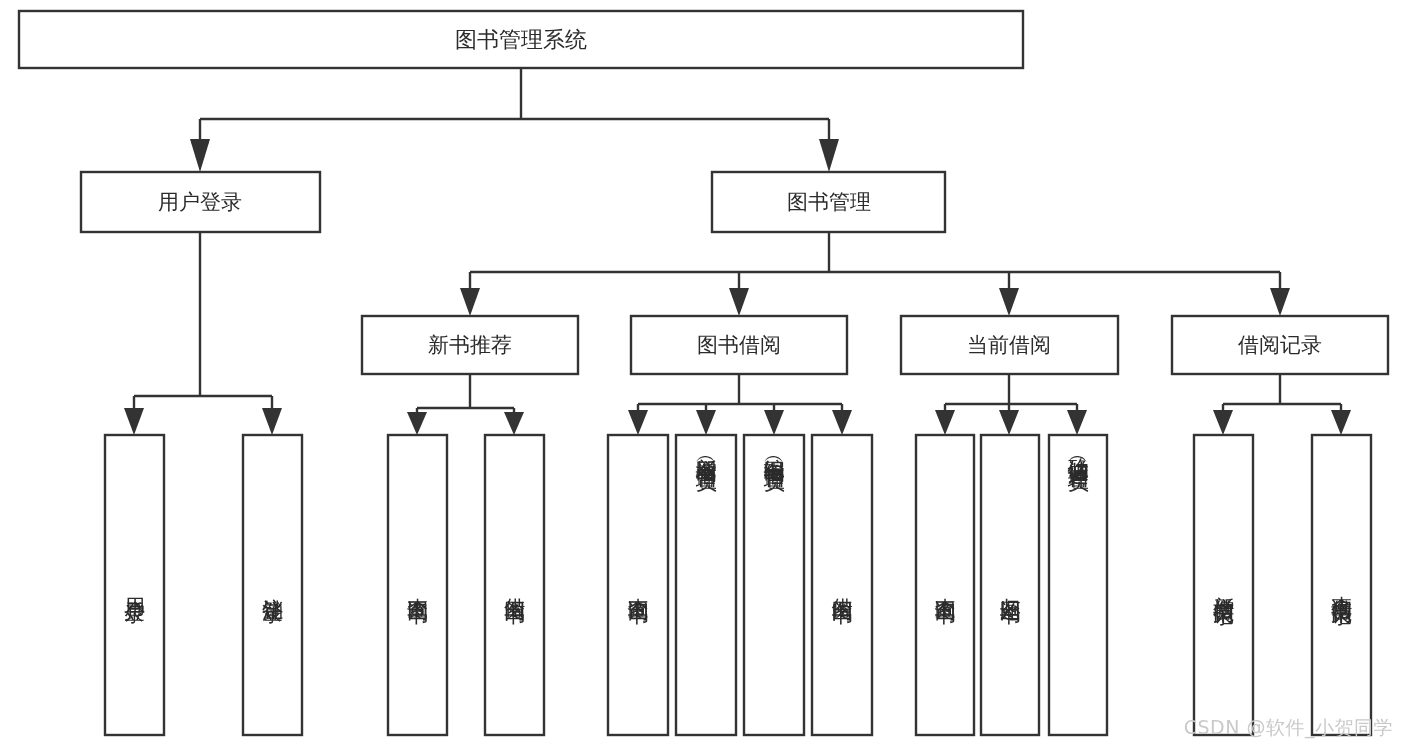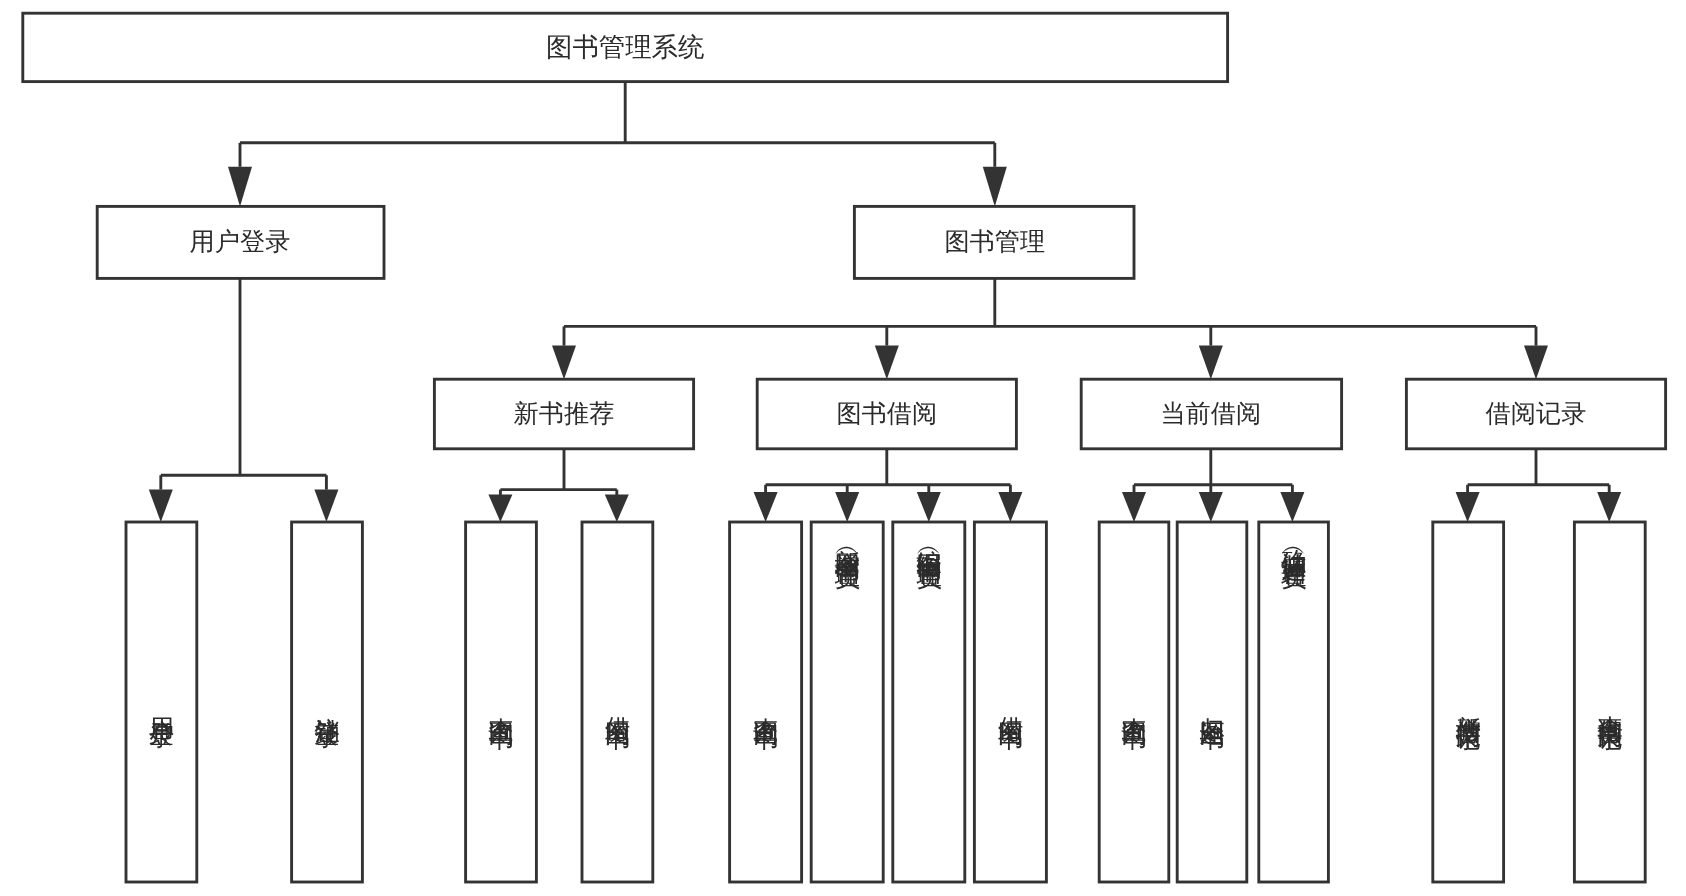--- a/index.html
+++ b/index.html
@@ -245,14 +245,15 @@
     <span class="leaf-label">确认归还（管理员）</span>
   </div>
 
   <div class="leaf-label-wrap" style="left:1194px; top:435px; width:59px; height:300px;">
     <span class="leaf-label">新增借阅记录</span>
   </div>
   <div class="leaf-label-wrap" style="left:1312px; top:435px; width:59px; height:300px;">
     <span class="leaf-label">查询借阅记录</span>
   </div>
 
+  <div class="watermark">CSDN @软件_小贺同学</div>
 
 </div>
 
 </body></html>

